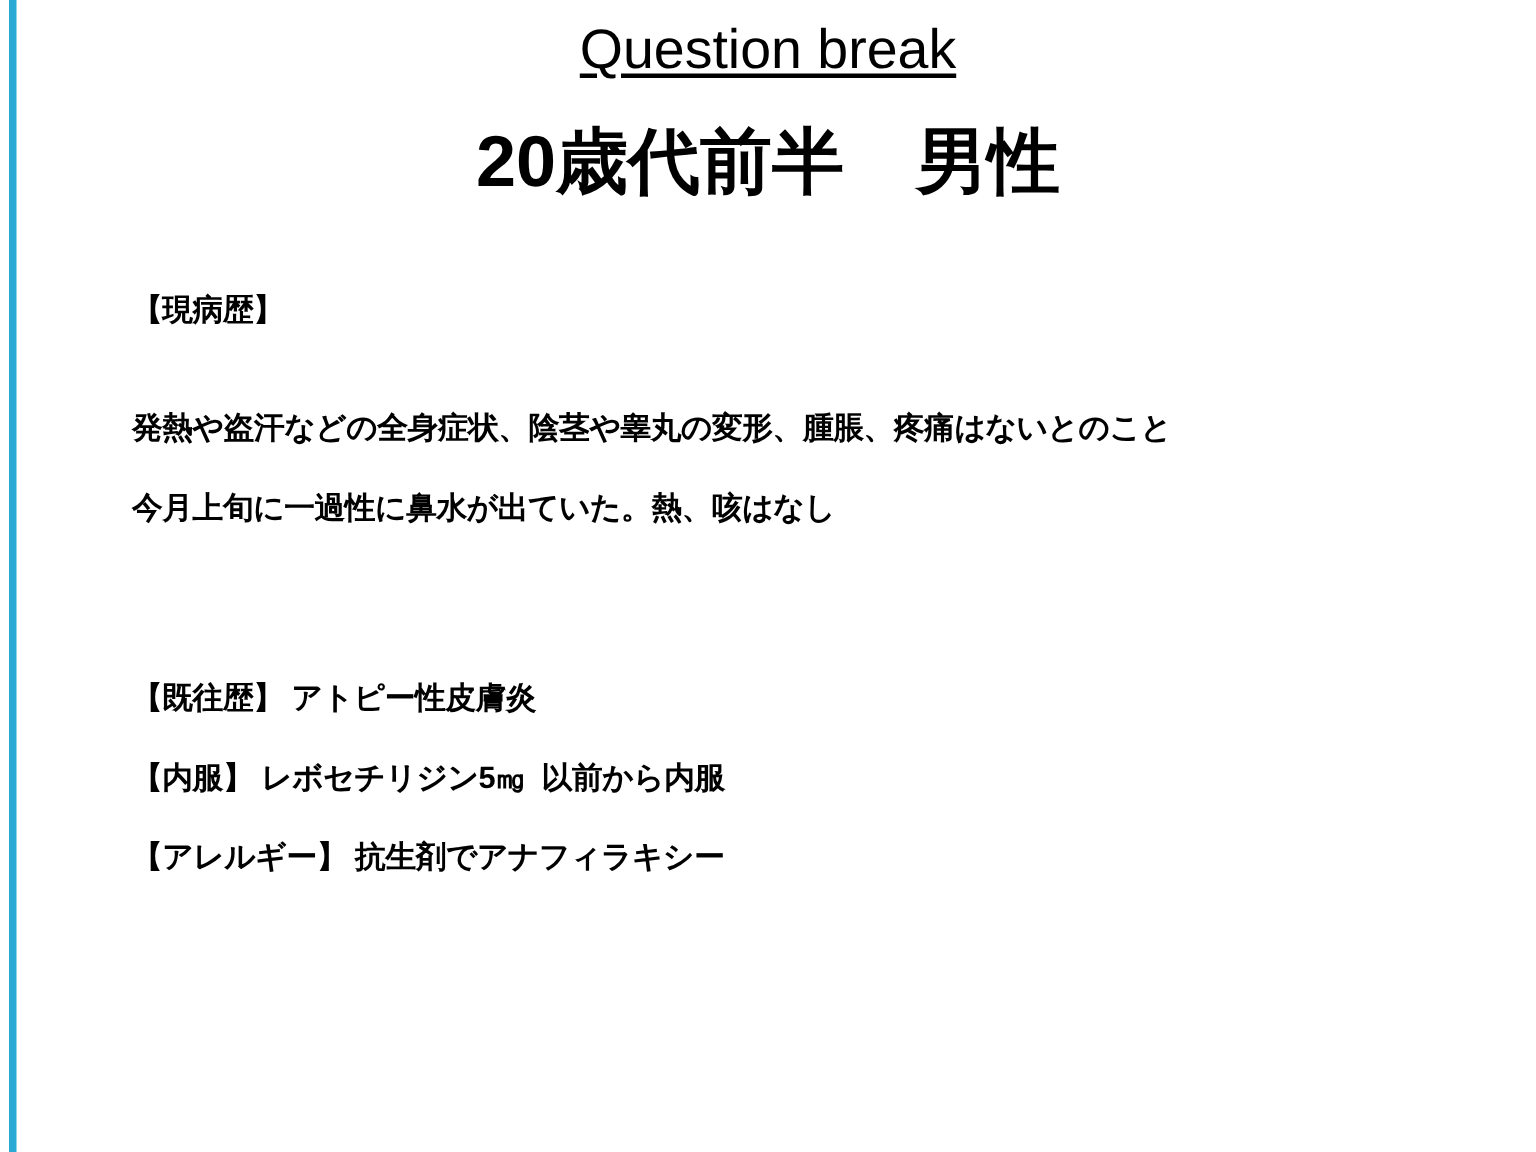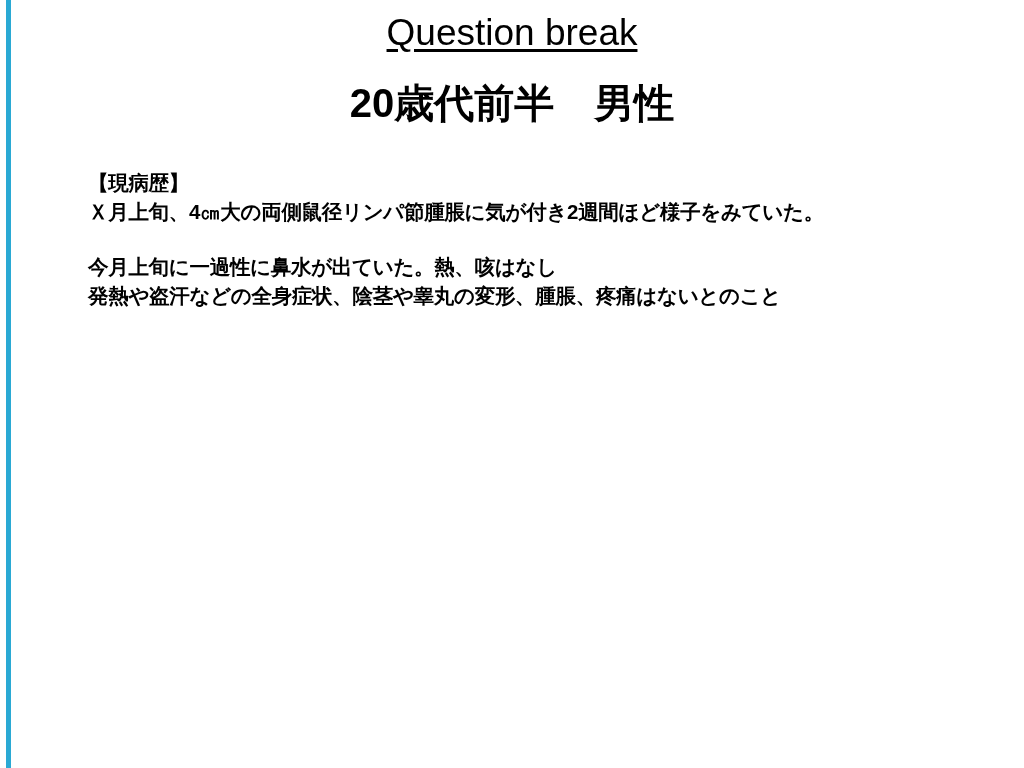--- a/index.html
+++ b/index.html
@@ -39,21 +39,21 @@
     letter-spacing: 0px;
     text-decoration: underline;
     text-underline-offset: 4px;
   }
   .subtitle {
     position: absolute;
     top: 76px;
     left: 0;
     width: 1024px;
     text-align: center;
-    font-size: 40px;
+    font-size: 48px;
     font-weight: bold;
   }
   .body-block {
     position: absolute;
     left: 88px;
     top: 168px;
     width: 900px;
     font-size: 20.5px;
     line-height: 29px;
     font-weight: bold;
@@ -63,47 +63,52 @@
     margin: 0;
   }
   .gap-sm { height: 26px; }
   .gap-lg { height: 74px; }
   .gap-md { height: 62px; }
   .indent-line {
     padding-left: 86px;
   }
   .line {
     white-space: pre;
+    margin-top: 24px;
   }
 </style>
 </head>
 <body>
 
 <div class="slide">
 
   <div class="accent-bar" style="background: rgb(42, 169, 212);"></div>
 
   <div class="title">Question break</div>
 
   <div class="subtitle">20歳代前半　男性</div>
 
   <div class="body-block">
 
     <div class="para">
       <div class="line">【現病歴】</div>
-      <div class="line">Ｘ月上旬、4㎝大の両側鼠径リンパ節腫脹に気が付き2週間ほど様子をみていた。</div>
     </div>
 
     <div class="gap-sm"></div>
 
     <div class="para">
+      <div class="line">発熱や盗汗などの全身症状、陰茎や睾丸の変形、腫脹、疼痛はないとのこと</div>
       <div class="line">今月上旬に一過性に鼻水が出ていた。熱、咳はなし</div>
-      <div class="line">発熱や盗汗などの全身症状、陰茎や睾丸の変形、腫脹、疼痛はないとのこと</div>
     </div>
 
     <div class="gap-lg"></div>
 
+    <div class="para">
+      <div class="line">【既往歴】 アトピー性皮膚炎</div>
+      <div class="line">【内服】 レボセチリジン5㎎  以前から内服</div>
+      <div class="line">【アレルギー】 抗生剤でアナフィラキシー</div>
+    </div>
 
     <div class="gap-md"></div>
 
 
   </div>
 </div>
 
 </body></html>

